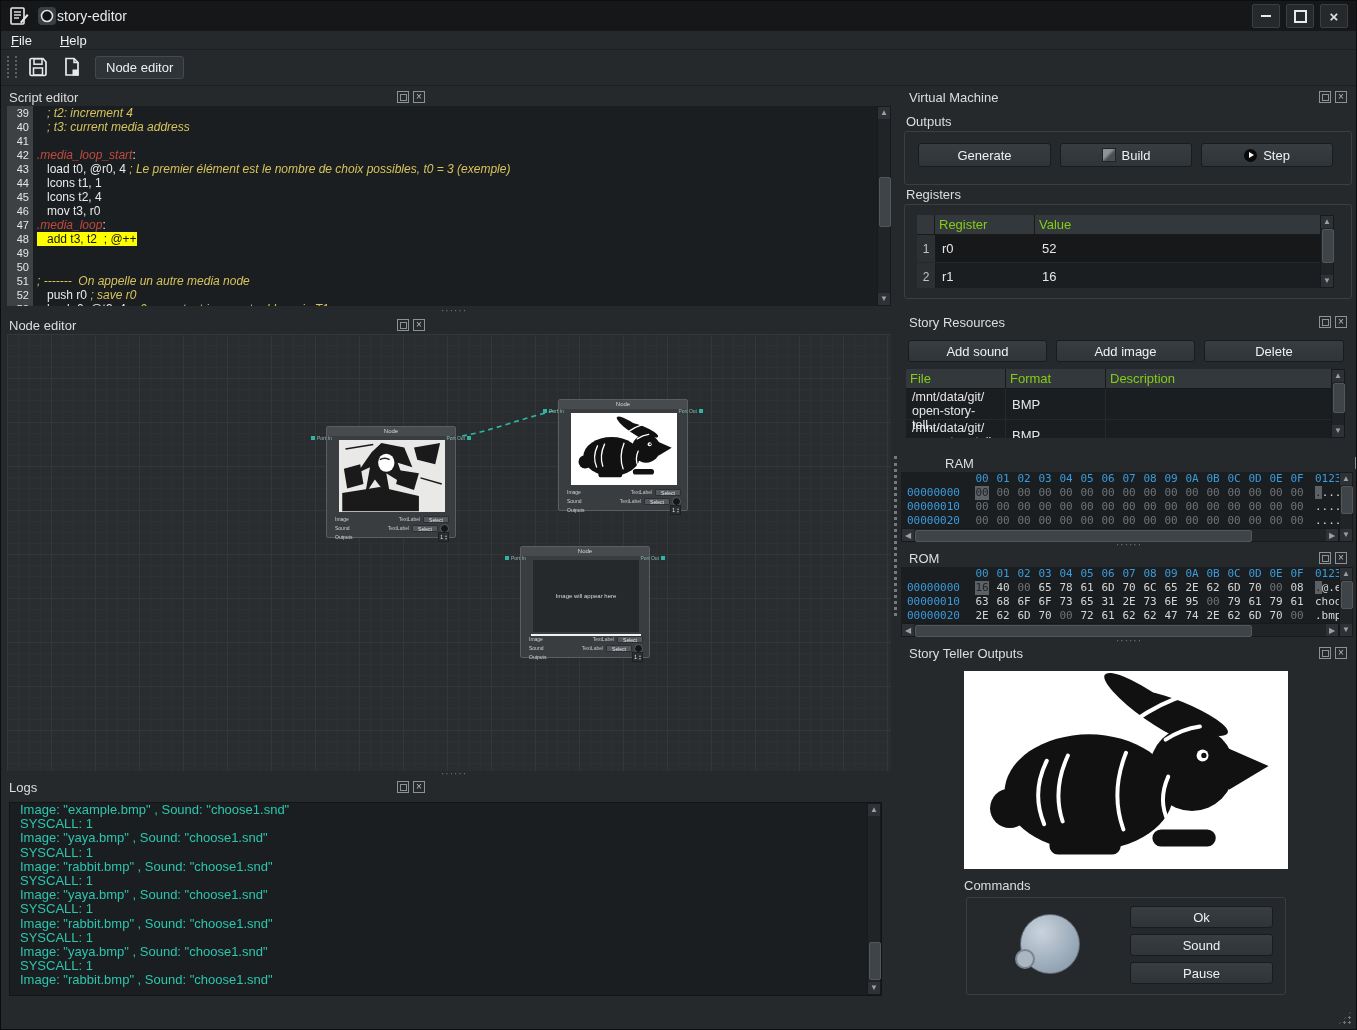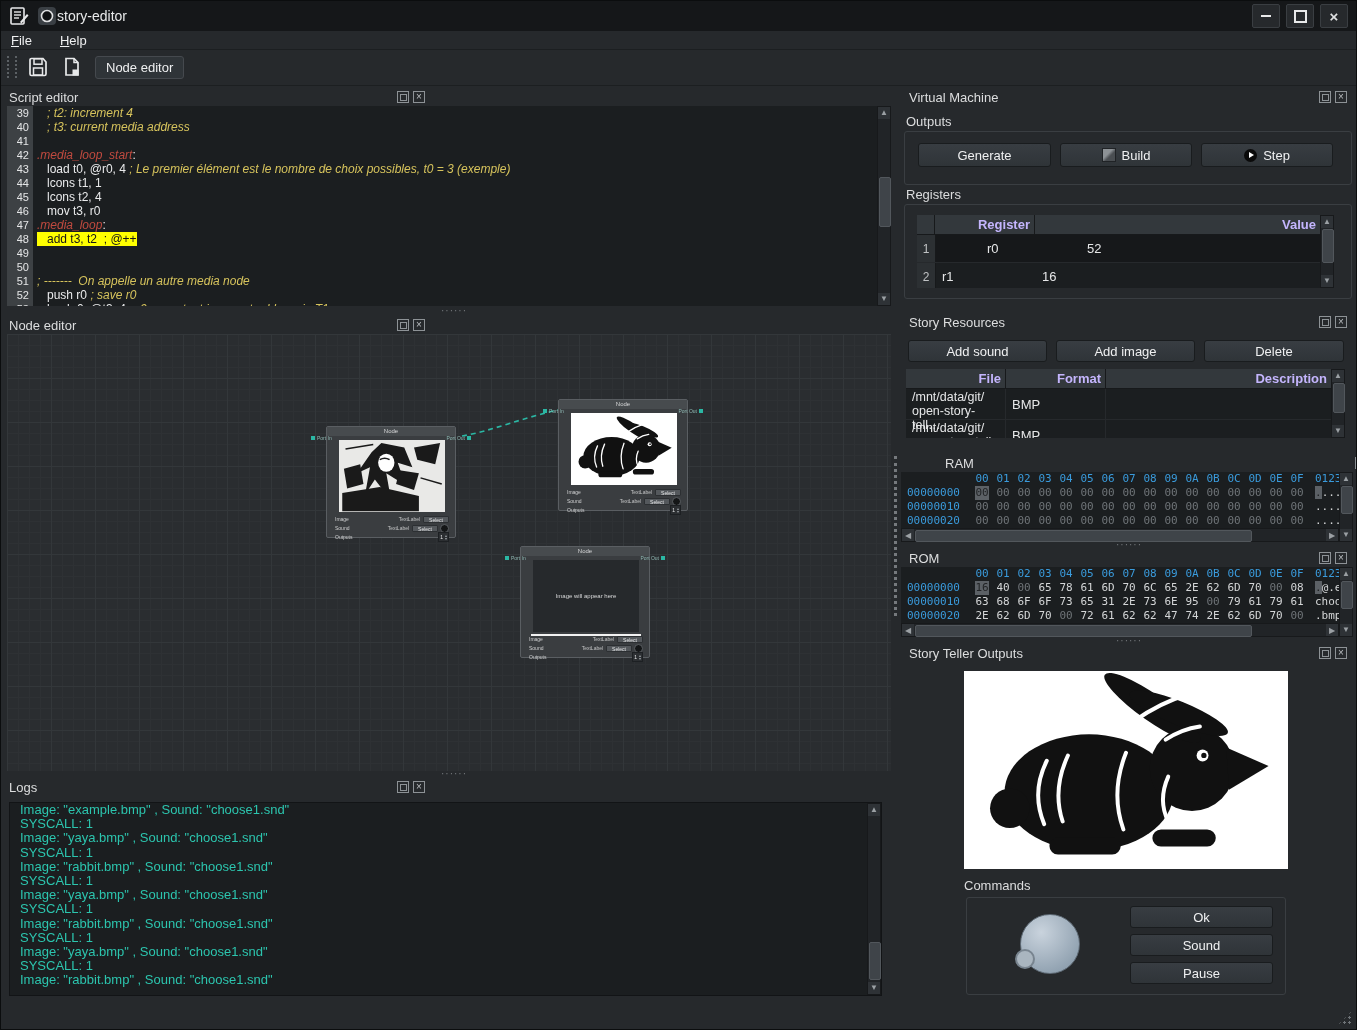--- a/index.html
+++ b/index.html
@@ -73,21 +73,21 @@
   .grp-label{position:absolute;font-size:13px;color:#dcddde;}
   .grp-box{position:absolute;border:1px solid #3a3e42;border-radius:3px;}
   .qbtn{position:absolute;background:linear-gradient(#383d42,#2f3438);border:1px solid #191c1e;border-radius:3px;
         color:#eff0f1;font-size:13px;display:flex;align-items:center;justify-content:center;gap:6px;box-sizing:border-box;}
   .step-ico{width:13px;height:13px;border-radius:50%;background:#0a0a0a;position:relative;display:inline-block;}
   .step-ico:before{content:"";position:absolute;left:5px;top:3.5px;border-left:5px solid #fff;border-top:3px solid transparent;border-bottom:3px solid transparent;}
   .build-ico{width:12px;height:12px;background:linear-gradient(135deg,#8d9296 40%,#4a4e52 60%);border:1px solid #202326;display:inline-block;}
   
   .tbl{position:absolute;background:#1d2023;font-size:13px;}
   .tbl-head{display:flex;background:#33383c;border-bottom:1px solid #17191b;}
-  .tbl-head .hc{padding:2px 4px;text-align:right;border-right:1px solid #17191b;box-sizing:border-box;color:#c4b5fd;font-weight:bold;}
+  .tbl-head .hc{padding:2px 4px;text-align:left;border-right:1px solid #17191b;box-sizing:border-box;color:#84cc16;}
   .trow{display:flex;border-bottom:1px solid #26292c;}
   .trow .rn{flex:0 0 18px;background:#2c3033;color:#c0c2c4;display:flex;align-items:center;justify-content:center;font-size:12px;border-right:1px solid #17191b;}
   .trow .tc{padding:2px 6px;display:flex;align-items:center;box-sizing:border-box;color:#e6e7e8;}
   
   .hexpane{position:absolute;background:#1b1e20;font-family:"DejaVu Sans Mono",monospace;font-size:11px;overflow:hidden;}
   .hexrow{display:flex;height:14px;line-height:14px;}
   .hexaddr{flex:0 0 58px;margin-left:6px;color:#3a9bdc;}
   .hexbytes{display:flex;margin-left:10px;align-items:flex-end;}
   .hexbytes span{width:14px;margin-right:7px;text-align:center;color:#d4d6d7;}
   .hexbytes span.dim{color:#6f7478;}
@@ -356,21 +356,21 @@
   <div class="grp-label" style="left:905px;top:186px;">Registers</div>
   <div class="grp-box" style="left:903px;top:203px;width:446px;height:93px;"></div>
   <div class="tbl" style="left:916px;top:214px;width:403px;height:73px;overflow:hidden;" id="reg-table">
       <div class="tbl-head">
         <div class="hc" style="flex: 0 0 18px;"></div>
         <div class="hc" style="flex: 0 0 100px;">Register</div>
         <div class="hc" style="flex: 1 1 0%; border-right: none;">Value</div>
       </div>
       <div class="trow" style="height: 27px; background: rgb(22, 24, 26);">
         <div class="rn">1</div>
-        <div class="tc" style="flex: 0 0 100px; margin-left: 45px;">r0</div>
+        <div class="tc" style="flex: 0 0 100px;">r0</div>
         <div class="tc" style="flex: 1 1 0%;">52</div>
       </div>
       <div class="trow" style="height: 27px; background: rgb(27, 30, 32);">
         <div class="rn">2</div>
         <div class="tc" style="flex: 0 0 100px;">r1</div>
         <div class="tc" style="flex: 1 1 0%;">16</div>
       </div>
     </div>
   <div class="vscroll" style="left:1319px;top:214px;height:73px;">
     <div class="arr up">▲</div>

